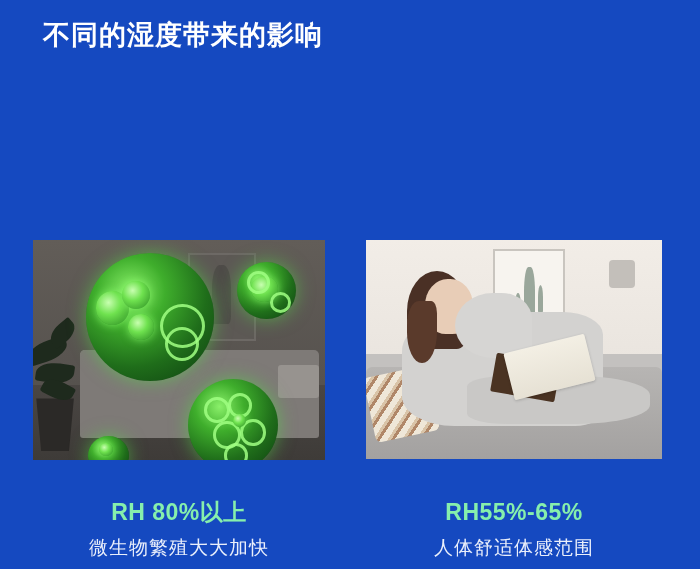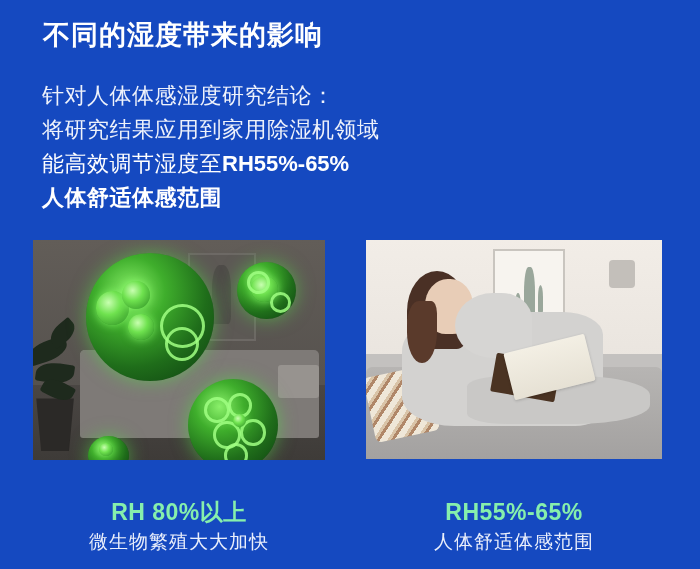--- a/index.html
+++ b/index.html
@@ -309,36 +309,30 @@
     font-weight: bold;
     color: #86efac;
     letter-spacing: 0.5px;
     line-height: 28px;
   }
   .caption-sub {
     font-size: 19px;
     color: #eaeffb;
     letter-spacing: 1px;
     line-height: 26px;
-    margin-top: 3px;
+    margin-top: 9px;
   }
 </style>
 </head>
 <body>
 
 <div id="poster">
 
   <div id="headline">不同的湿度带来的影响</div>
 
-  <div id="body-copy">
-    <span class="line line-1">针对人体体感湿度研究结论：</span>
-    <span class="line line-2">将研究结果应用到家用除湿机领域</span>
-    <span class="line line-3"><span>能高效调节湿度至</span><span class="rh-range">RH55%-65%</span></span>
-    <span class="line line-4">人体舒适体感范围</span>
-  </div>
 
   <div class="photo" id="photo-left">
     <div class="room-dim">
       <div class="ld-wall"></div>
       <div class="ld-floor"></div>
       <div class="ld-frame"></div>
       <div class="ld-sofa-back"></div>
       <div class="ld-sofa"></div>
       <div class="ld-cushion"></div>
       <div class="ld-pillow"></div>

